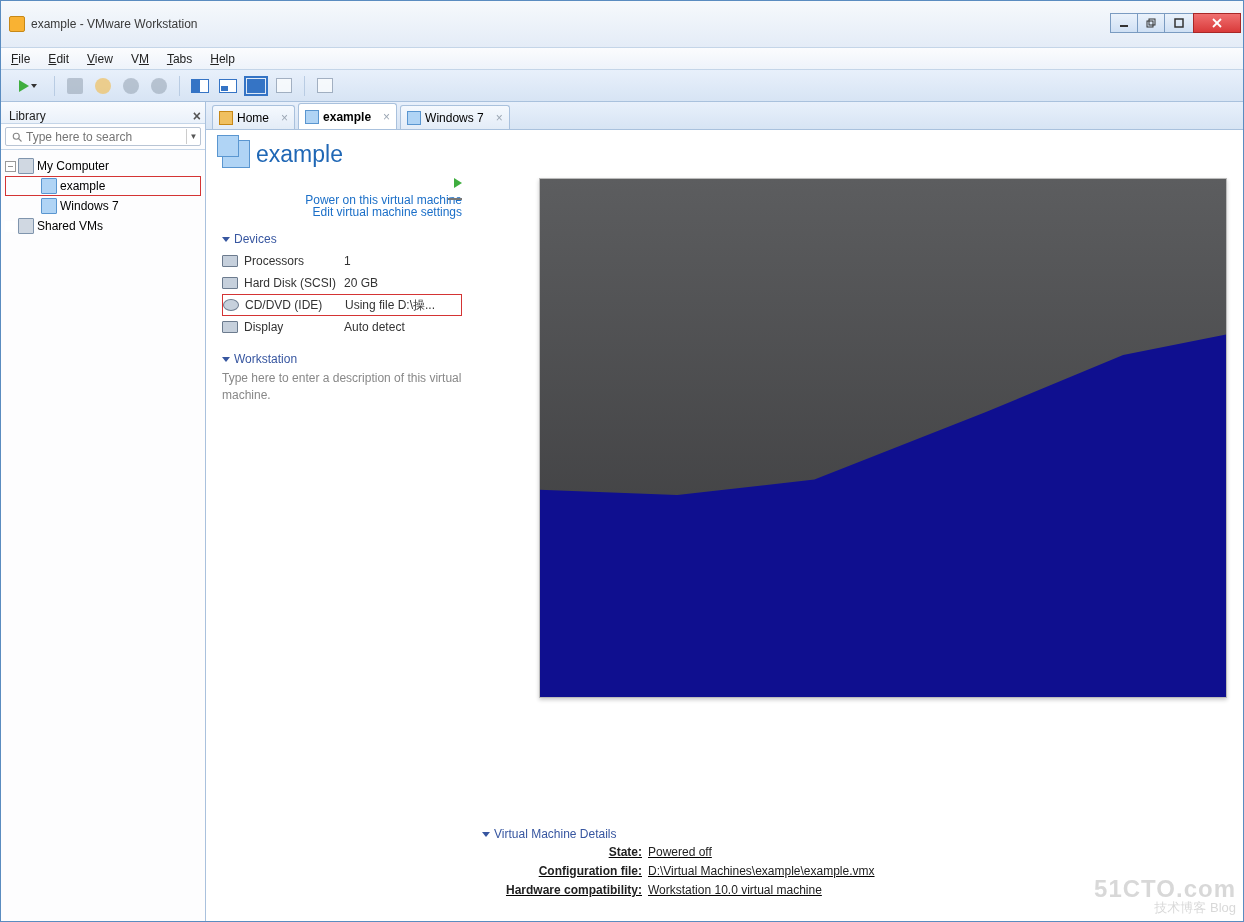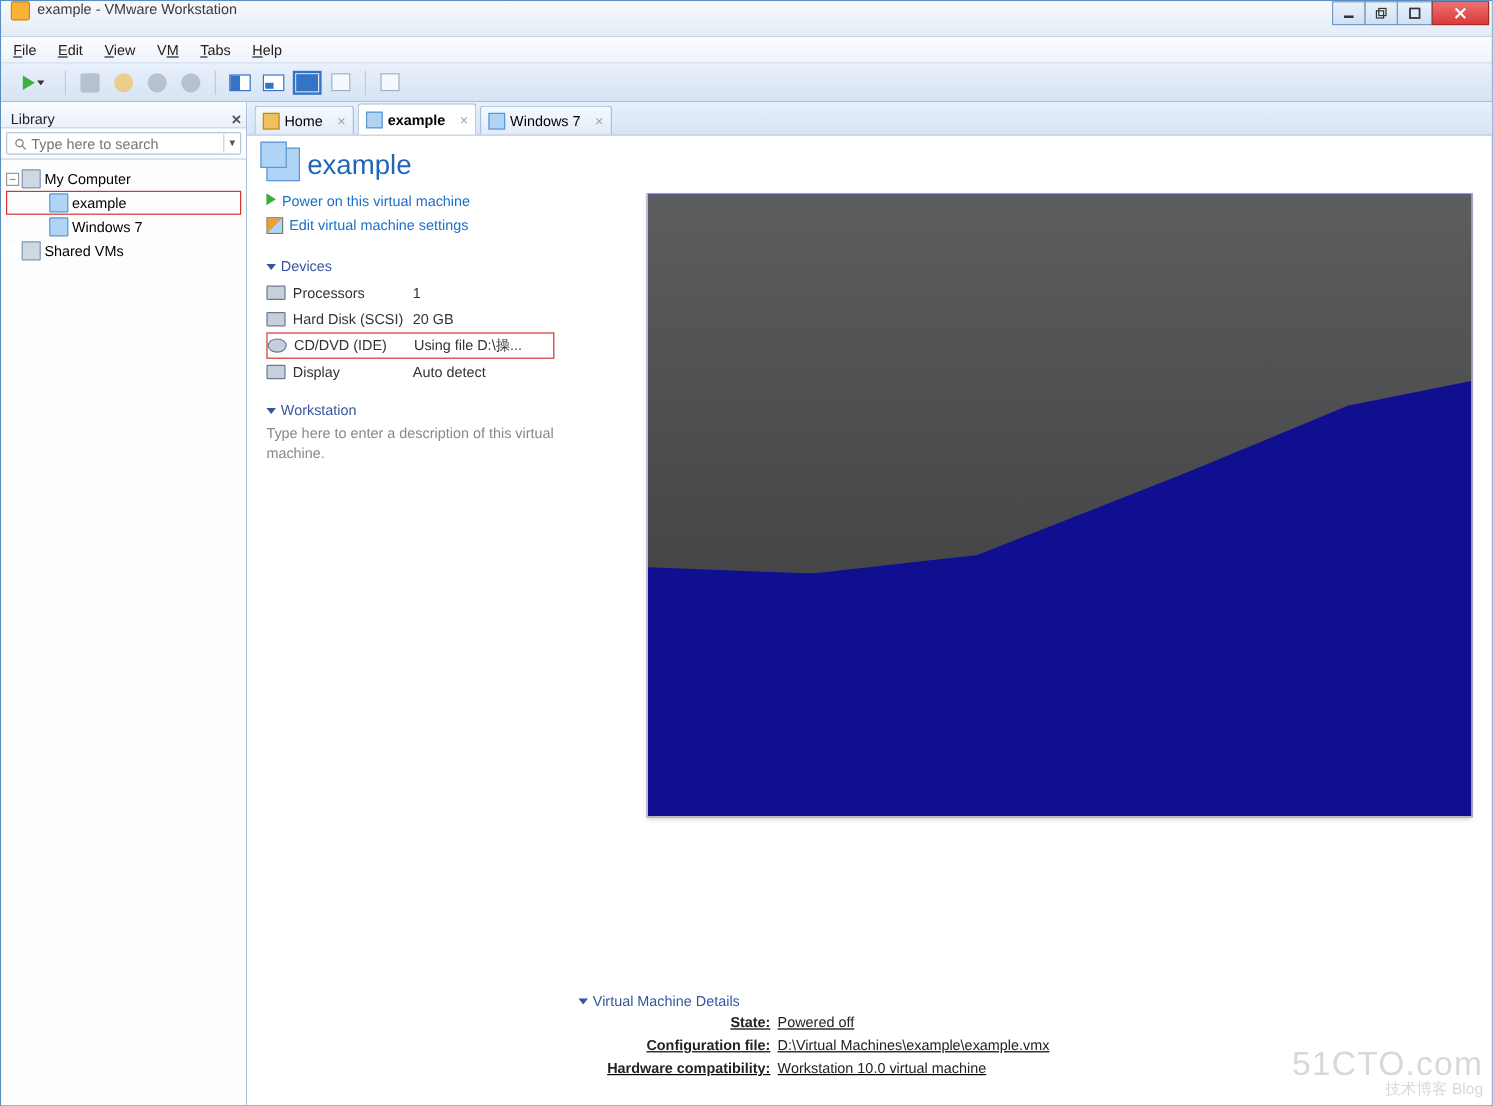--- a/index.html
+++ b/index.html
@@ -1,20 +1,20 @@
 <!DOCTYPE html>
 <html><head>
 <meta charset="utf-8">
 <style>
   * { box-sizing: border-box; margin: 0; padding: 0; font-family: "Segoe UI", Tahoma, sans-serif; font-size: 12px; }
   body { background: #fff; width: 1244px; height: 922px; overflow: hidden; }
   .window { width: 1244px; height: 922px; display: flex; flex-direction: column; border: 1px solid #5a8cc0; background: #fff; }
 
   
-  .titlebar { height: 30px; background: linear-gradient(#f6f9fc,#e4ecf7); display: flex; padding-left: 8px; border-bottom: 1px solid #c4d5e8; }
+  .titlebar { height: 47px; background: linear-gradient(#f6f9fc,#e4ecf7); display: flex; align-items: center; padding-left: 8px; border-bottom: 1px solid #c4d5e8; }
   .titlebar .app-icon { width: 16px; height: 16px; background: #f9b233; border: 1px solid #c78817; border-radius: 2px; margin-right: 6px; }
   .titlebar .title { color: #3a3a3a; flex: 1; }
   .winbtns { height: 22px; display: flex; margin-right: 2px; }
   .winbtn { width: 30px; height: 20px; border: 1px solid #7a9bc1; background: linear-gradient(#eaf2fb,#cfe0f4); display: flex; align-items: center; justify-content: center; margin-left:-1px; font-size: 10px; color:#333; }
   .winbtn.min, .winbtn.max1 { width:28px; }
   .winbtn.max1 svg, .winbtn.max2 svg, .winbtn.min svg { width:10px; height:10px; }
   .winbtn.close { width: 48px; background: linear-gradient(#f07070,#d93a3a); border-color:#a82727; color:#fff; }
   .winbtn.close svg { width:10px; height:10px; }
 
   
@@ -73,21 +73,21 @@
   .pagebody { flex:1; padding:10px 16px 6px 16px; display:flex; flex-direction:column; min-height:0; }
   .page-title { display:flex; align-items:center; gap:6px; margin-bottom:10px; }
   .page-title-icon { width:28px; height:28px; background:#b0d4f5; border:1px solid #5a96d0; position:relative;}
   .page-title-icon::after{content:'';position:absolute;left:-6px;top:-6px;width:20px;height:20px;background:#b0d4f5;border:1px solid #5a96d0;}
   .page-title-text { font-size:23px; color:#1f67b5; font-weight:normal; }
 
   .top-row { display:flex; gap:16px; flex:1; min-height:0; }
   .leftcol { width:240px; min-width:240px; }
   .rightcol { flex:1; display:flex; flex-direction:column; min-height:0; }
 
-  .action-link { display:flex; align-items:flex-start; gap:5px; color:#1b6fc8; height:20px; cursor:default;}
+  .action-link { display:flex; align-items:flex-end; gap:5px; color:#1b6fc8; height:20px; cursor:default;flex-direction:column;}
   .action-link .play-tri { border-left-width:8px; border-top-width:5px; border-bottom-width:5px;}
   .action-link .edit-ico { width:14px; height:14px; background:linear-gradient(135deg,#f0a030 50%,#b0d4f5 50%); border:1px solid #777;}
 
   .section-head { display:flex; align-items:center; gap:4px; margin-top:14px; margin-bottom:4px; color:#3756a0; font-size:14px; cursor:default;}
   .section-head .collapse-arrow { width:0; height:0; border-top:5px solid #3756a0; border-left:4px solid transparent; border-right:4px solid transparent; }
   .dev-table { }
   .dev-row { display:flex; height:22px; align-items:center; }
   .dev-row .dicon { width:16px; height:12px; margin-right:6px; background:#c6d0dc; border:1px solid #6c7b8e; border-radius:1px;}
   .dev-row .dname { width:100px; color:#333; }
   .dev-row .dval { color:#333; }
@@ -98,21 +98,21 @@
   .thumb .graypart { position:absolute; inset:0; background:linear-gradient(#5c5d5f,#363638); clip-path: polygon(0 0, 100% 0, 100% 30%, 85% 34%, 65% 45%, 40% 58%, 20% 61%, 0 60%);}
 
   .details { padding-top:18px; min-height:120px; }
   .details .section-head { margin-left:260px; }
   .details-grid { margin-left:260px; }
   .drow { display:flex; height:19px;text-decoration:underline; }
   .drow .k { width:160px; text-align:right; font-weight:bold; color:#222; margin-right:6px;}
   .drow .v { color:#222; }
 
   .watermark { position:fixed; right:8px; bottom:8px; opacity:0.25; font-family:Arial; whitespace:nowrap; text-align:right; line-height:1;}
-  .watermark .l1 { font-size:28px; font-weight:normal; color:#666; letter-spacing:1px;margin-left:12px;}
+  .watermark .l1 { font-size:24px; font-weight:bold; color:#666; letter-spacing:1px;margin-left:12px;}
   .watermark .l2 { font-size:13px; color:#666; }
 </style>
 </head>
 <body>
 
 <div class="window">
 
   <div class="titlebar">
     <div class="app-icon"></div>
     <div class="title">example - VMware Workstation</div>

